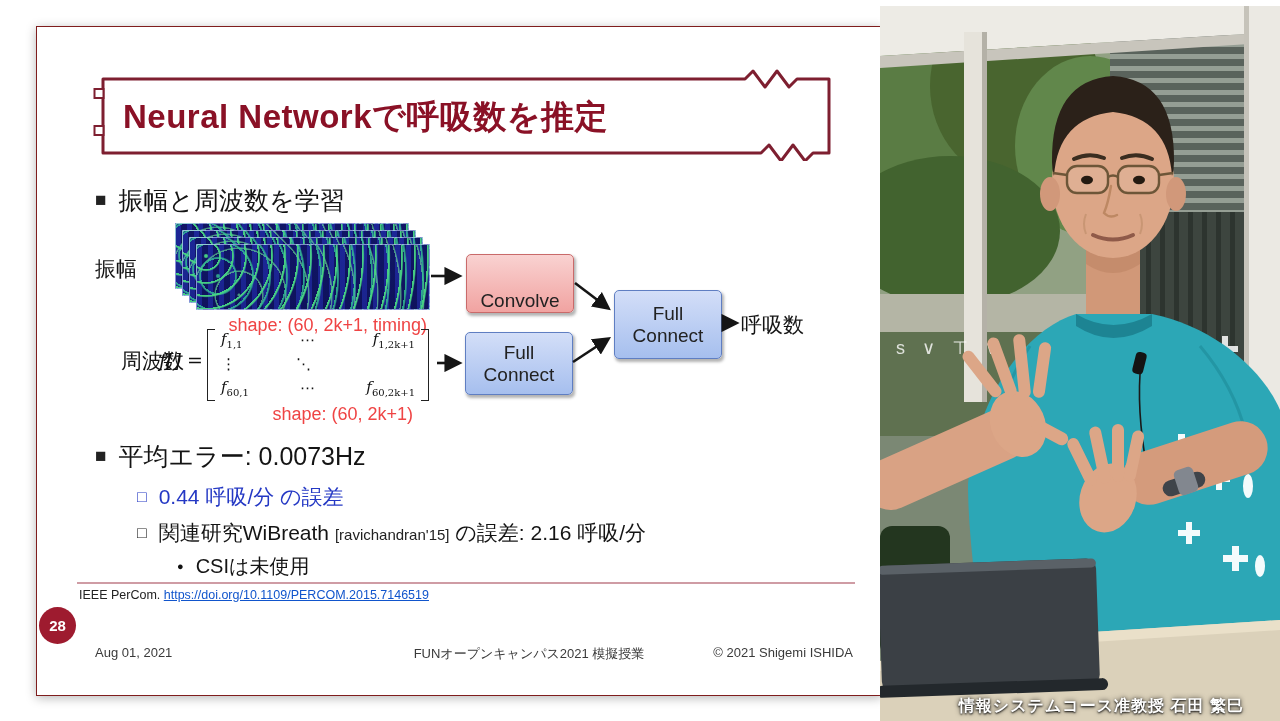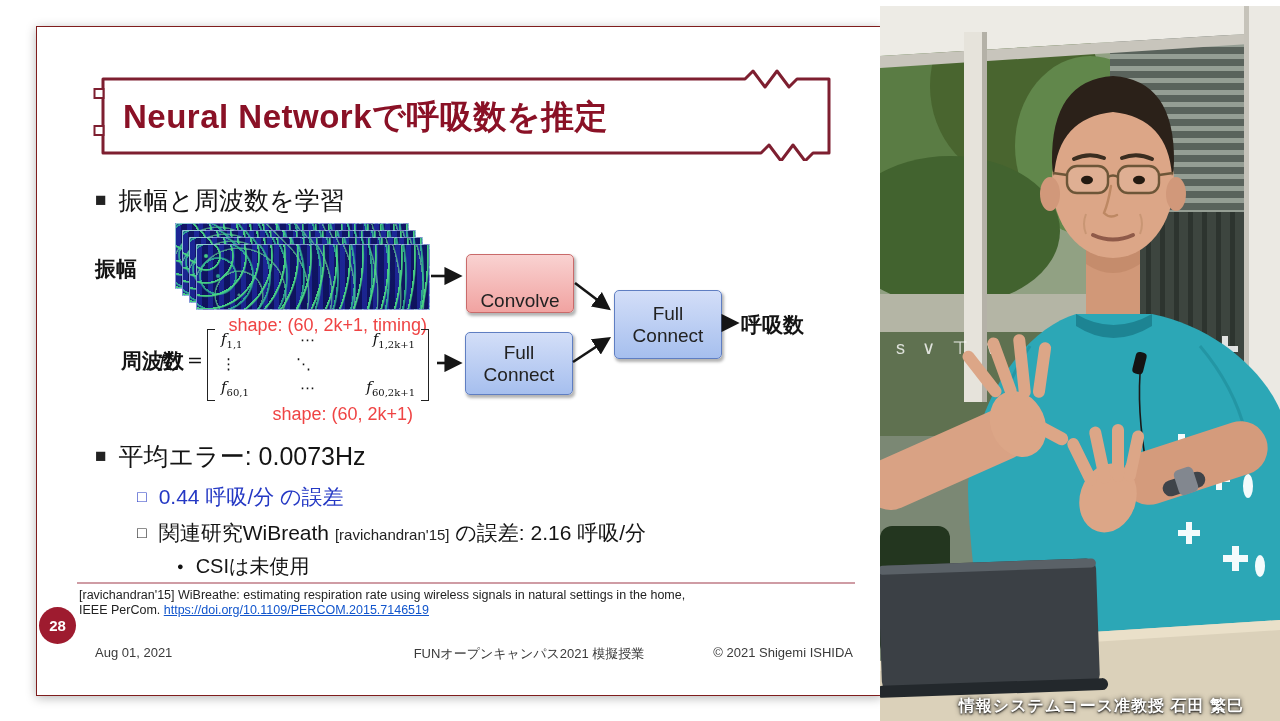--- a/index.html
+++ b/index.html
@@ -17,21 +17,21 @@
   .mk{flex:none;}
   .mk-square{font-size:19px;color:#222;line-height:30px;}
   .mk-open{font-size:16px;font-weight:bold;line-height:27px;}
   .mk-dot{font-size:11px;color:#111;line-height:24px;}
   .tx-l{font-size:25px;color:#141414;line-height:30px;}
   .tx-m{font-size:21px;line-height:27px;color:#141414;}
   .tx-s{font-size:20px;line-height:24px;color:#141414;}
   .blue{color:#2438c4;}
   .cite{font-size:15px;color:#222;}
 
-  .diag-label{position:absolute;font-size:21px;color:#141414;white-space:nowrap;font-weight:bold;}
+  .diag-label{position:absolute;font-size:21px;color:#141414;white-space:nowrap;}
   .shape-note{position:absolute;font-size:18px;color:#ef4444;text-align:right;white-space:nowrap;}
 
   .spec-stack{position:absolute;left:138px;top:196px;width:256px;height:90px;}
   .spec{position:absolute;width:232px;height:64px;border:1px solid rgba(190,200,255,.65);
         background-color:#141c77;
         background-image:
           repeating-radial-gradient(circle at 9px 11px, rgba(72,214,132,.95) 0 1.3px, transparent 2.6px 13px),
           repeating-radial-gradient(circle at 21px 31px, rgba(52,196,150,.8) 0 1.3px, transparent 2.6px 17px),
           repeating-radial-gradient(circle at 42px 50px, rgba(110,235,150,.6) 0 1px, transparent 2px 23px),
           repeating-linear-gradient(90deg, rgba(28,38,150,.85) 0 5px, rgba(14,18,92,.85) 5px 11px),
@@ -164,21 +164,20 @@
       <span class="mk mk-open" style="color:#222;">□</span>
       <span class="tx-m"><span>関連研究WiBreath </span><span class="cite">[ravichandran'15]</span><span> の誤差: 2.16 呼吸/分</span></span>
     </div>
     <div class="row" style="left:140px;top:527px;">
       <span class="mk mk-dot">●</span>
       <span class="tx-s">CSIは未使用</span>
     </div>
 
     <div class="divider"></div>
     <div class="footnote">
-      <div>[ravichandran'15] WiBreathe: estimating respiration rate using wireless signals in natural settings in the home,</div>
       <div><span>IEEE PerCom. </span><a class="link">https://doi.org/10.1109/PERCOM.2015.7146519</a></div>
     </div>
 
     <div class="page-badge">28</div>
     <div class="footer-item" style="left:58px;">Aug 01, 2021</div>
     <div class="footer-item" style="left:160px;right:20px;text-align:center;">FUNオープンキャンパス2021 模擬授業</div>
     <div class="footer-item" style="right:28px;">© 2021 Shigemi ISHIDA</div>
   </div>
 
   <div class="video">

